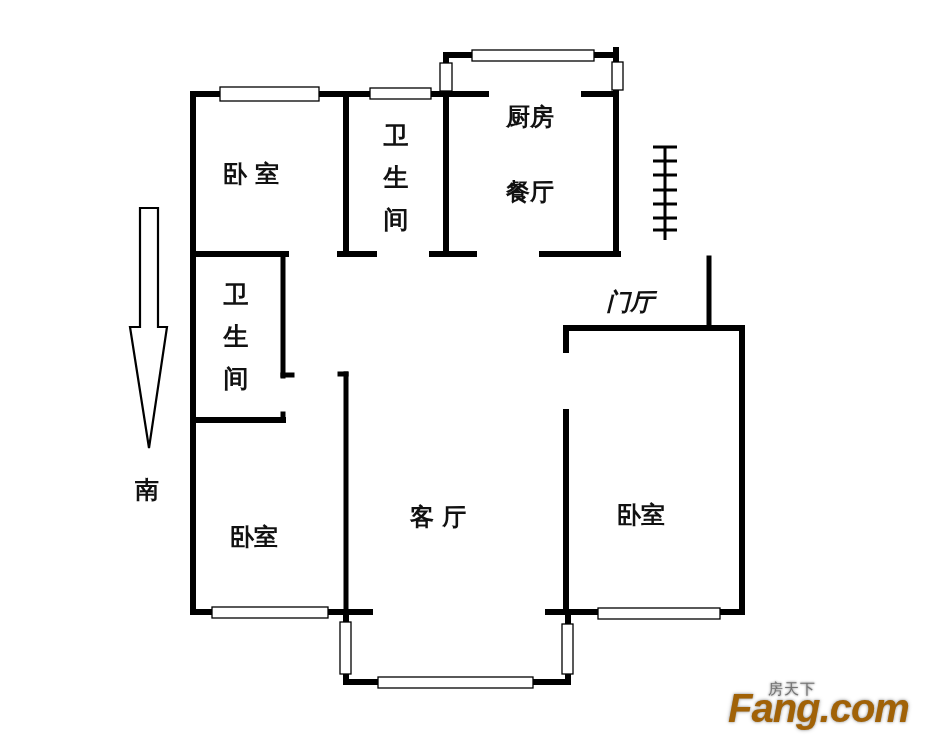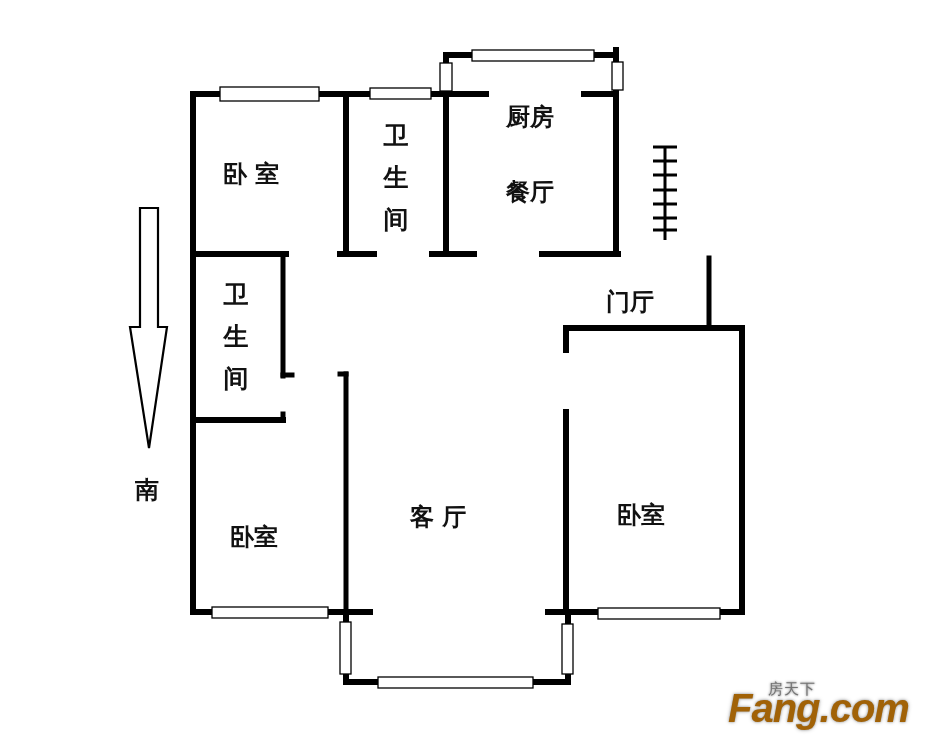--- a/index.html
+++ b/index.html
@@ -112,20 +112,20 @@
 
 <div class="vlabel" style="left:221px; top:274px;">
   <span>卫</span>
   <span>生</span>
   <span>间</span>
 </div>
 
 <div class="label" style="left:230px; top:525px;">卧室</div>
 <div class="label" style="left:410px; top:505px;text-align:right;">客 厅</div>
 <div class="label" style="left:617px; top:503px;">卧室</div>
-<div class="label" style="left:606px; top:290px;">门厅</div>
+<div class="label" style="left:606px; top:290px;font-style:italic;">门厅</div>
 
 <div class="label" style="left:135px; top:478px;">南</div>
 
 <div class="watermark">
   <div class="wm-en">Fang.com</div>
   <div class="wm-cn">房天下</div>
 </div>
 
 </body></html>

